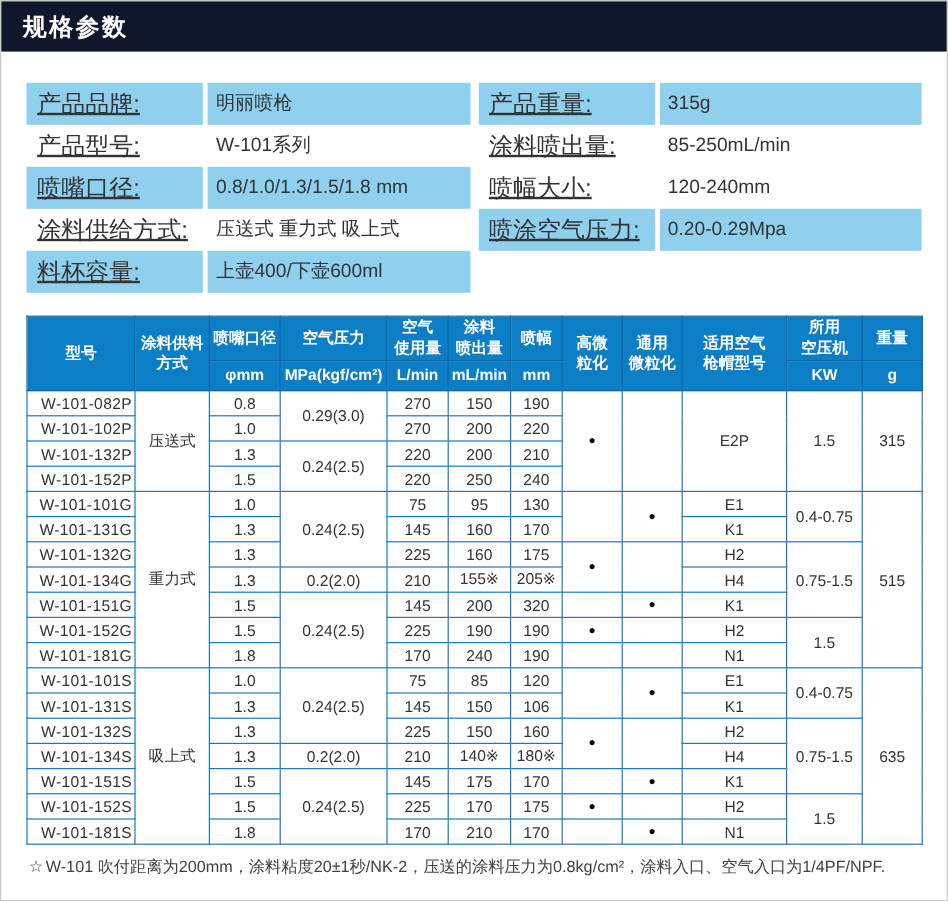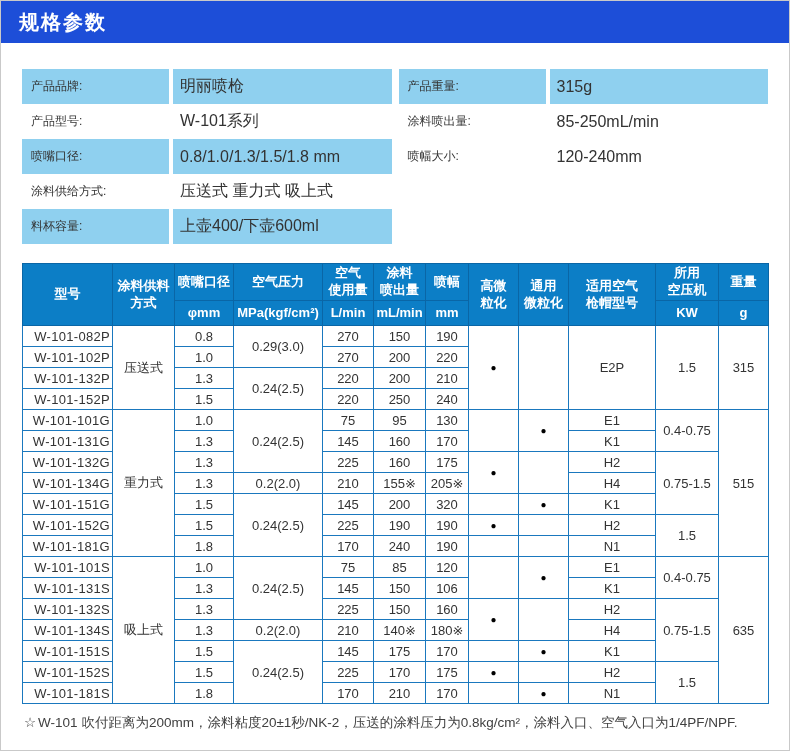--- a/index.html
+++ b/index.html
@@ -6,35 +6,35 @@
   body{
     width:790px;height:751px;
     box-sizing:border-box;
     background:#ffffff;
     border:1px solid #c9c9c9;
     font-family:"Liberation Sans","DejaVu Sans",sans-serif;
     overflow:hidden;
   }
   .titlebar{
     height:42px;
-    background:#1d4ed8;
+    background:#0f172a;
     color:#fff;
     display:flex;align-items:center;
     padding-left:18px;
     font-size:20px;font-weight:bold;letter-spacing:2px;
   }
   .specs{
     margin:26px 21px 0 21px;
     display:flex;gap:7px;
   }
   .spec-group{flex:1;}
   .spec-row{height:35px;display:flex;gap:4px;align-items:stretch;}
   .spec-row .lbl{
     width:138px;display:flex;align-items:center;
-    padding-left:9px;font-size:12px;color:#333;
+    padding-left:9px;font-size:20px;color:#333;text-decoration:underline;
   }
   .spec-row .val{
     flex:1;display:flex;align-items:center;
     padding-left:7px;font-size:16px;color:#333;
   }
   .spec-row.shaded .lbl,.spec-row.shaded .val{background:#8fd0ef;}
   table.spec-table{
     border-collapse:collapse;
     margin:19px 21px 0 21px;
     width:746px;
@@ -104,20 +104,24 @@
           <div class="lbl">产品重量:</div>
           <div class="val">315g</div>
         </div>
         <div class="spec-row">
           <div class="lbl">涂料喷出量:</div>
           <div class="val">85-250mL/min</div>
         </div>
         <div class="spec-row">
           <div class="lbl">喷幅大小:</div>
           <div class="val">120-240mm</div>
+        </div>
+        <div class="spec-row shaded">
+          <div class="lbl">喷涂空气压力:</div>
+          <div class="val">0.20-0.29Mpa</div>
         </div>
       </div>
     </div>
 
   <table class="spec-table" id="spec-table">
       <colgroup>
         <col style="width: 90px;">
         <col style="width: 62px;">
         <col style="width: 59px;">
         <col style="width: 89px;">

